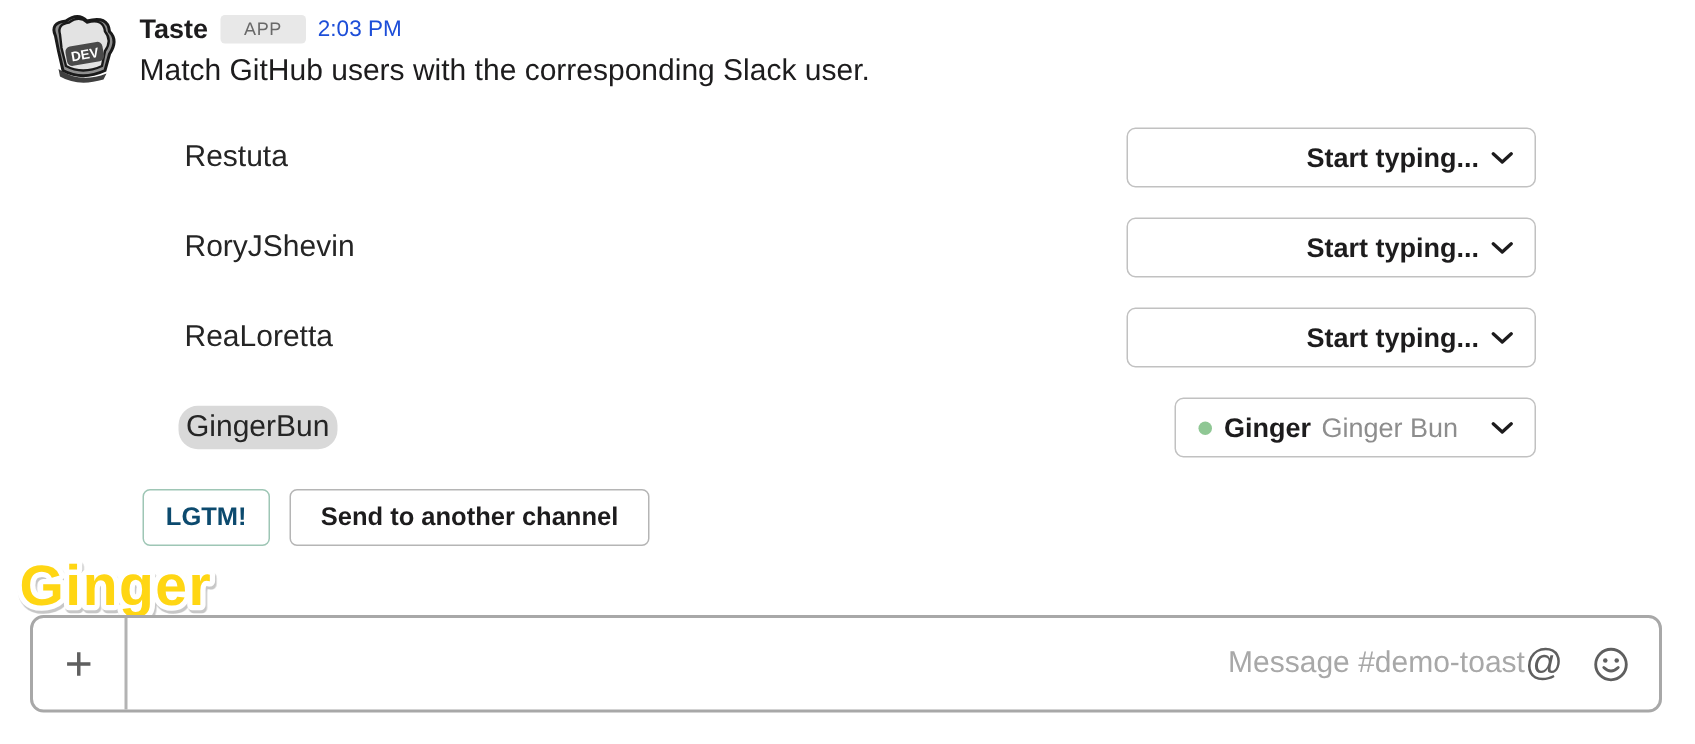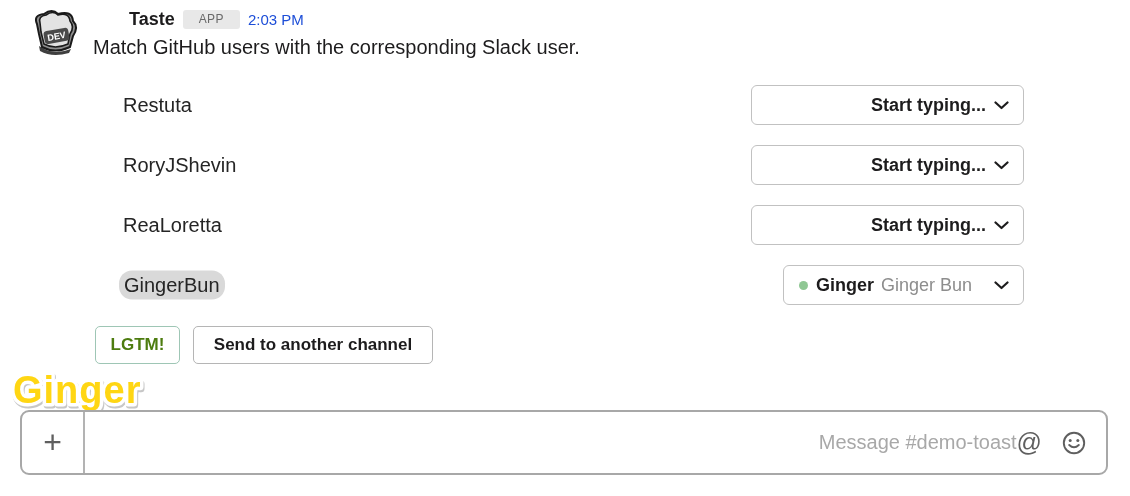--- a/index.html
+++ b/index.html
@@ -13,21 +13,21 @@
     overflow: hidden;
   }
 
   
   .avatar {
     position: absolute; left: 29px; top: 6px;
     width: 52px; height: 52px; cursor: pointer;
   }
   .msg-header {
     position: absolute; left: 93px; top: 9px;
-    display: flex; align-items: center; gap: 8px; margin-left: 36px;
+    display: flex; align-items: center; gap: 8px;
   }
   .app-name { font-size: 18px; font-weight: 700; color: #1d1c1d; cursor: pointer; }
   .app-badge {
     background: #e8e8e8; color: #696969;
     font-size: 12px; font-weight: 400; letter-spacing: .4px;
     padding: 2px 16px 3px; border-radius: 3px;
   }
   .timestamp { font-size: 15px; color: #1d4ed8; }
   .msg-text {
     position: absolute; left: 93px; top: 36px;
@@ -65,21 +65,21 @@
   .chevron { flex: 0 0 auto; margin-left: 8px; display: flex; align-items: center; }
 
   
   .actions { position: absolute; left: 95px; top: 326px; display: flex; gap: 13px; }
   .btn {
     height: 38px; border-radius: 5px; background: #fff;
     display: flex; align-items: center; justify-content: center;
     font-size: 17px; font-weight: 700; cursor: pointer;
     font-family: "Liberation Sans", sans-serif;
   }
-  .btn-lgtm { width: 85px; border: 1.5px solid #9ec6b5; color: #4d7c0f; }
+  .btn-lgtm { width: 85px; border: 1.5px solid #9ec6b5; color: #0c4a6e; }
   .btn-send { width: 240px; border: 1.5px solid #b5b5b5; color: #1d1c1d; }
 
   
   .cursor-overlay { position: absolute; left: 8px; top: 363px; pointer-events: none; }
   .cursor-overlay svg { overflow: visible; }
   .cursor-overlay text {
     font-family: "Liberation Sans", sans-serif;
     font-weight: 700; font-size: 38px; letter-spacing: 1px;
     paint-order: stroke; stroke: #ffffff; stroke-width: 7px;
     stroke-linejoin: round;

